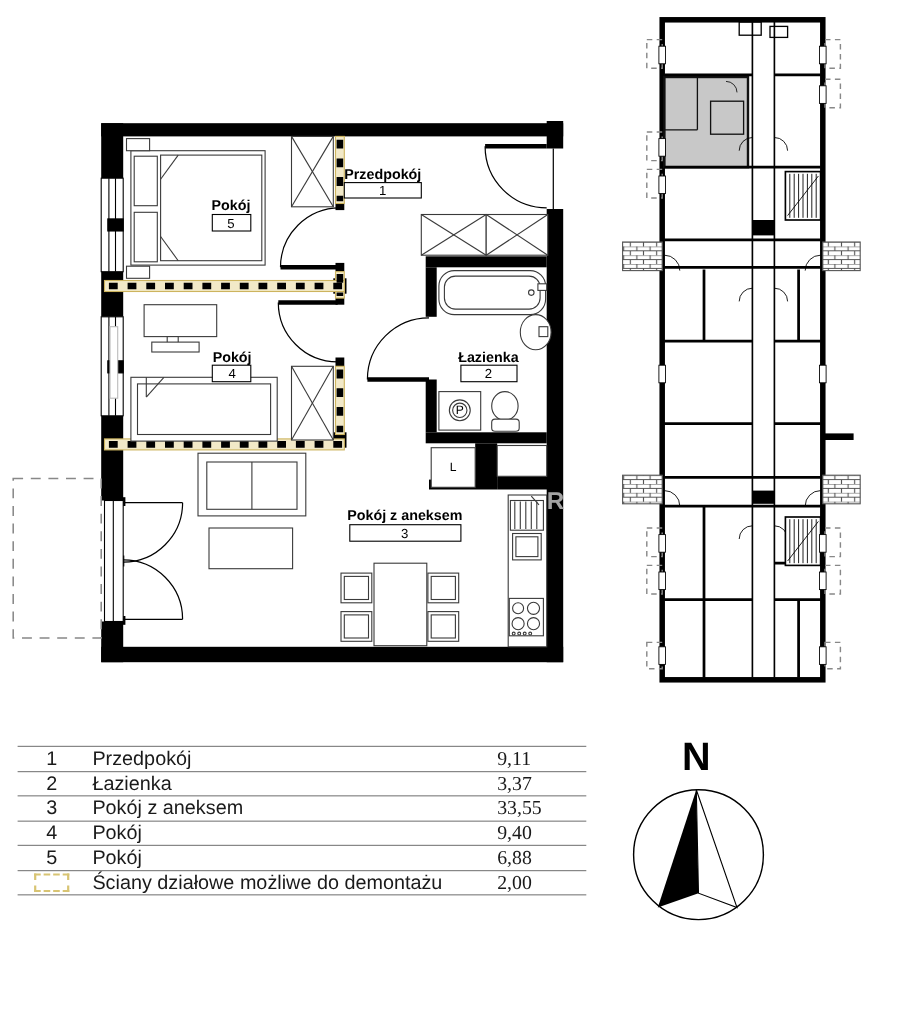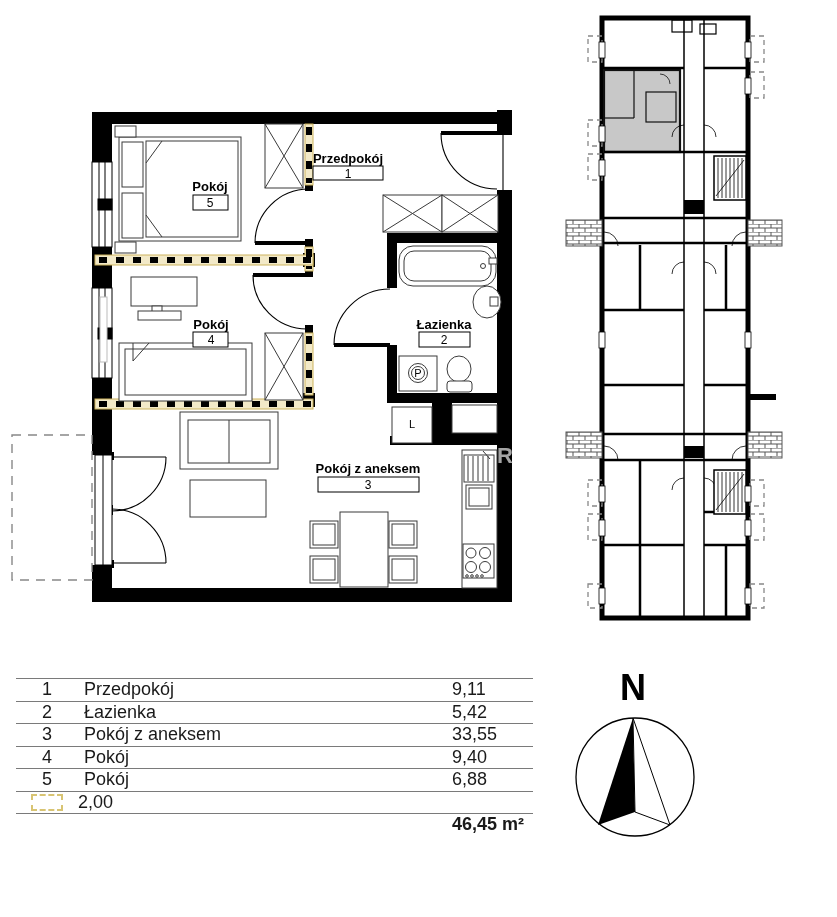--- a/index.html
+++ b/index.html
@@ -12,21 +12,21 @@
   .appl{font-size:11px;}
   .wm{font-size:22px;font-weight:bold;fill:#a3a3a3;}
   .north{font-size:36px;font-weight:bold;}
   
   #legend{position:absolute;left:16px;top:678px;width:517px;font-size:18px;}
   .lrow{display:flex;align-items:center;height:21.5px;border-bottom:1px solid #7a7a7a;}
   .lrow.first{border-top:1px solid #7a7a7a;}
   .lrow.total{border-bottom:none;font-weight:bold;}
   .c-no{width:62px;text-align:center;flex:none;}
   .c-name{flex:1;padding-left:6px;white-space:nowrap;overflow:hidden;}
-  .c-area{width:81px;flex:none;}
+  .c-area{width:81px;flex:none;font-family:Liberation Serif, serif;}
   .dash-icon{width:28px;height:13px;margin:0 auto;background:#fff;
              border:2px dashed #d8c473;}
 </style>
 </head>
 <body>
 
 <svg id="plan-svg" width="837" height="917" viewBox="0 0 837 917">
   <defs>
     <pattern id="brick" width="12" height="8" patternUnits="userSpaceOnUse">
       <rect width="12" height="8" fill="#fff"></rect>
@@ -369,41 +369,37 @@
 
 <div id="legend">
   <div class="lrow first">
     <div class="c-no">1</div>
     <div class="c-name">Przedpokój</div>
     <div class="c-area">9,11</div>
   </div>
   <div class="lrow">
     <div class="c-no">2</div>
     <div class="c-name">Łazienka</div>
-    <div class="c-area">5,42</div>
+    <div class="c-area">3,37</div>
   </div>
   <div class="lrow">
     <div class="c-no">3</div>
     <div class="c-name">Pokój z aneksem</div>
     <div class="c-area">33,55</div>
   </div>
   <div class="lrow">
     <div class="c-no">4</div>
     <div class="c-name">Pokój</div>
     <div class="c-area">9,40</div>
   </div>
   <div class="lrow">
     <div class="c-no">5</div>
     <div class="c-name">Pokój</div>
     <div class="c-area">6,88</div>
   </div>
   <div class="lrow">
     <div class="c-no">
         <div class="dash-icon"></div>
       </div>
+    <div class="c-name">Ściany działowe możliwe do demontażu</div>
     <div class="c-area">2,00</div>
   </div>
-  <div class="lrow total">
-    <div class="c-no"></div>
-    <div class="c-name"></div>
-    <div class="c-area">46,45 m²</div>
-  </div>
 </div>
 
 </body></html>

